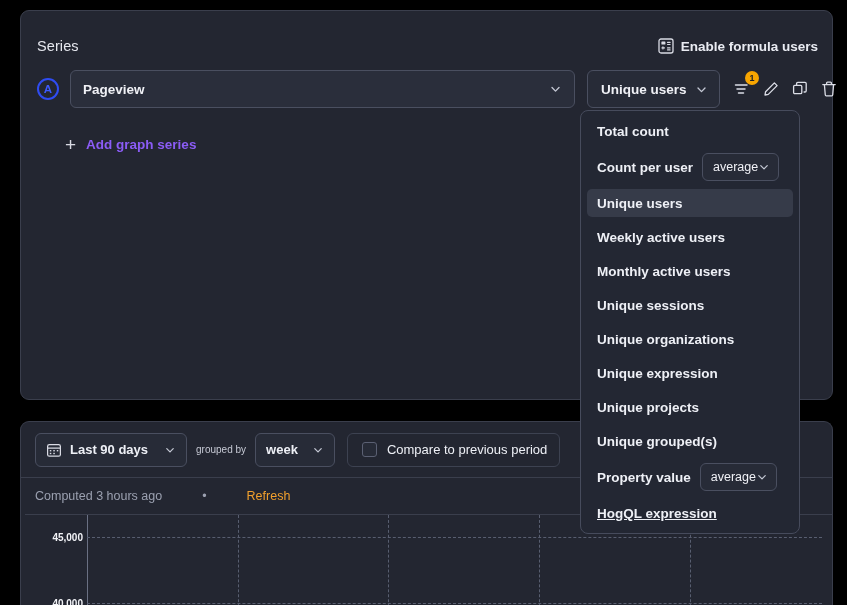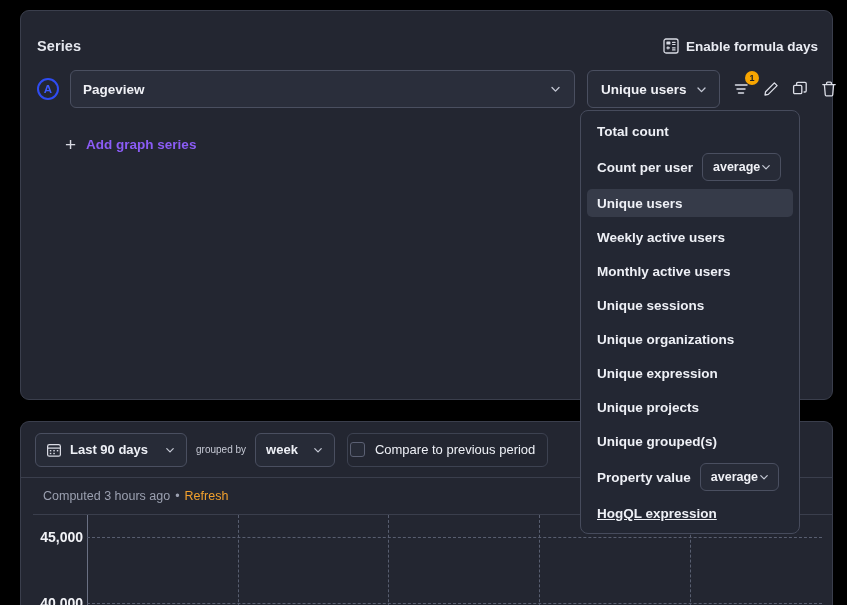--- a/index.html
+++ b/index.html
@@ -22,21 +22,21 @@
   #bottom-panel {
     left: 20px; top: 421px; width: 813px; height: 200px;
     border-radius: 9px 9px 0 0;
     border-bottom: none;
     overflow: hidden;
   }
 
   
   .series-title {
     position: absolute; left: 16px; top: 27px;
-    font-size: 14.5px; font-weight: 700; color: #e5e7ee;
+    font-size: 14.5px; font-weight: 400; color: #e5e7ee;
     letter-spacing: .1px;
   }
   .formula-mode {
     position: absolute; right: 14px; top: 27px;
     display: flex; align-items: center; gap: 7px;
     font-size: 13.5px; font-weight: 700; color: #e9ebf2;
     cursor: pointer;
   }
   .calc-icon { width: 16px; height: 16px; display:block; }
 
@@ -125,44 +125,44 @@
     cursor: pointer;
   }
   .pill .txt { font-size: 13px; font-weight: 700; color: #eef0f6; white-space: nowrap; }
   .grouped-lbl {
     font-size: 10px; color: #c6c9d4; margin: 0 9px;
     white-space: nowrap;
   }
   .cmp-pill {
     height: 34px; border: 1px solid #3d4251; border-radius: 6px;
     display: flex; align-items: center; gap: 10px;
-    padding: 0 12px 0 2px; margin-left: 12px; cursor: pointer;
+    padding: 0 12px 0 14px; margin-left: 12px; cursor: pointer;
   }
   .cbox {
     width: 15px; height: 15px; border: 1px solid #5b6073;
     border-radius: 3px; background: #272b37;
   }
   .cmp-pill .txt { font-size: 13px; color: #eef0f6; white-space: nowrap; }
 
   
   .computed-row {
-    position: absolute; left: 12px; top: 56px;
+    position: absolute; left: 4px; top: 56px;
     width: 100%; height: 37px;
     display: flex; align-items: center; padding-left: 10px;
     border-bottom: 1px solid #3a3e4c;
-    font-size: 12.5px; color: #9ba0b0;
+    font-size: 12.5px; color: #9ba0b0; gap: 35px;
   }
   .computed-row .sep { margin: 0 5px; }
   .refresh-link { color: #f2a02d; cursor: pointer; }
 
   
   .chart-area { position: absolute; left: 0; top: 93px; width: 100%; height: 107px; }
   .ytick {
     position: absolute; right: 0; transform: translateY(-50%);
-    font-size: 14px; font-weight: 700; color: #f2f3f7; white-space: nowrap;
+    font-size: 10px; font-weight: 700; color: #f2f3f7; white-space: nowrap;
   }
   .ylabels { position: absolute; left: 0; top: 0; width: 62px; height: 100%; }
   .plot { position: absolute; left: 66px; top: 0; right: 10px; height: 100%; }
   .gridline-h {
     position: absolute; left: 0; right: 0; height: 0;
     border-top: 1px dashed #585e70;
   }
   .gridline-v {
     position: absolute; top: 0; bottom: 0; width: 0;
     border-left: 1px dashed #585e70;
@@ -197,21 +197,21 @@
   .menu-item.selected { background: #363b49; }
   .menu-item.with-select { justify-content: flex-start; height: 32px; }
   .inline-select {
     margin-left: 9px;
     height: 28px;
     background: #272b37;
     border: 1px solid #4a4f60;
     border-radius: 6px;
     display: flex; align-items: center; gap: 0;
     padding: 0 8px 0 10px;
-    font-size: 12.5px; font-weight: 700; color: #f0f1f6;
+    font-size: 12.5px; font-weight: 400; color: #f0f1f6;
   }
   svg { display: block; }
 </style>
 </head>
 <body>
 
 <div id="root">
 
   <div class="panel" id="series-panel">
 
@@ -223,21 +223,21 @@
           <rect x="1" y="1" width="14" height="14" rx="2" fill="none" stroke="#d9dbe4" stroke-width="1.3"></rect>
           <rect x="3.4" y="3.4" width="4" height="3.2" rx="0.6" fill="#d9dbe4"></rect>
           <rect x="9" y="3.8" width="3.6" height="1.1" rx="0.5" fill="#d9dbe4"></rect>
           <rect x="9" y="5.9" width="3.6" height="1.1" rx="0.5" fill="#d9dbe4"></rect>
           <rect x="3.4" y="9.3" width="3.6" height="1.1" rx="0.5" fill="#d9dbe4"></rect>
           <rect x="4.4" y="8.3" width="1.1" height="3.1" rx="0.5" fill="#d9dbe4"></rect>
           <rect x="9" y="9.3" width="3.6" height="1.1" rx="0.5" fill="#d9dbe4"></rect>
           <rect x="9" y="11.3" width="3.6" height="1.1" rx="0.5" fill="#d9dbe4"></rect>
         </svg>
       </span>
-      <span>Enable formula days</span>
+      <span>Enable formula users</span>
     </div>
 
     <div class="series-row">
 
       <div class="letter-badge">A</div>
 
       <div class="event-select">
         <span class="txt">Pageview</span>
         <span class="chev">
           <svg width="13" height="13" viewBox="0 0 13 13">

